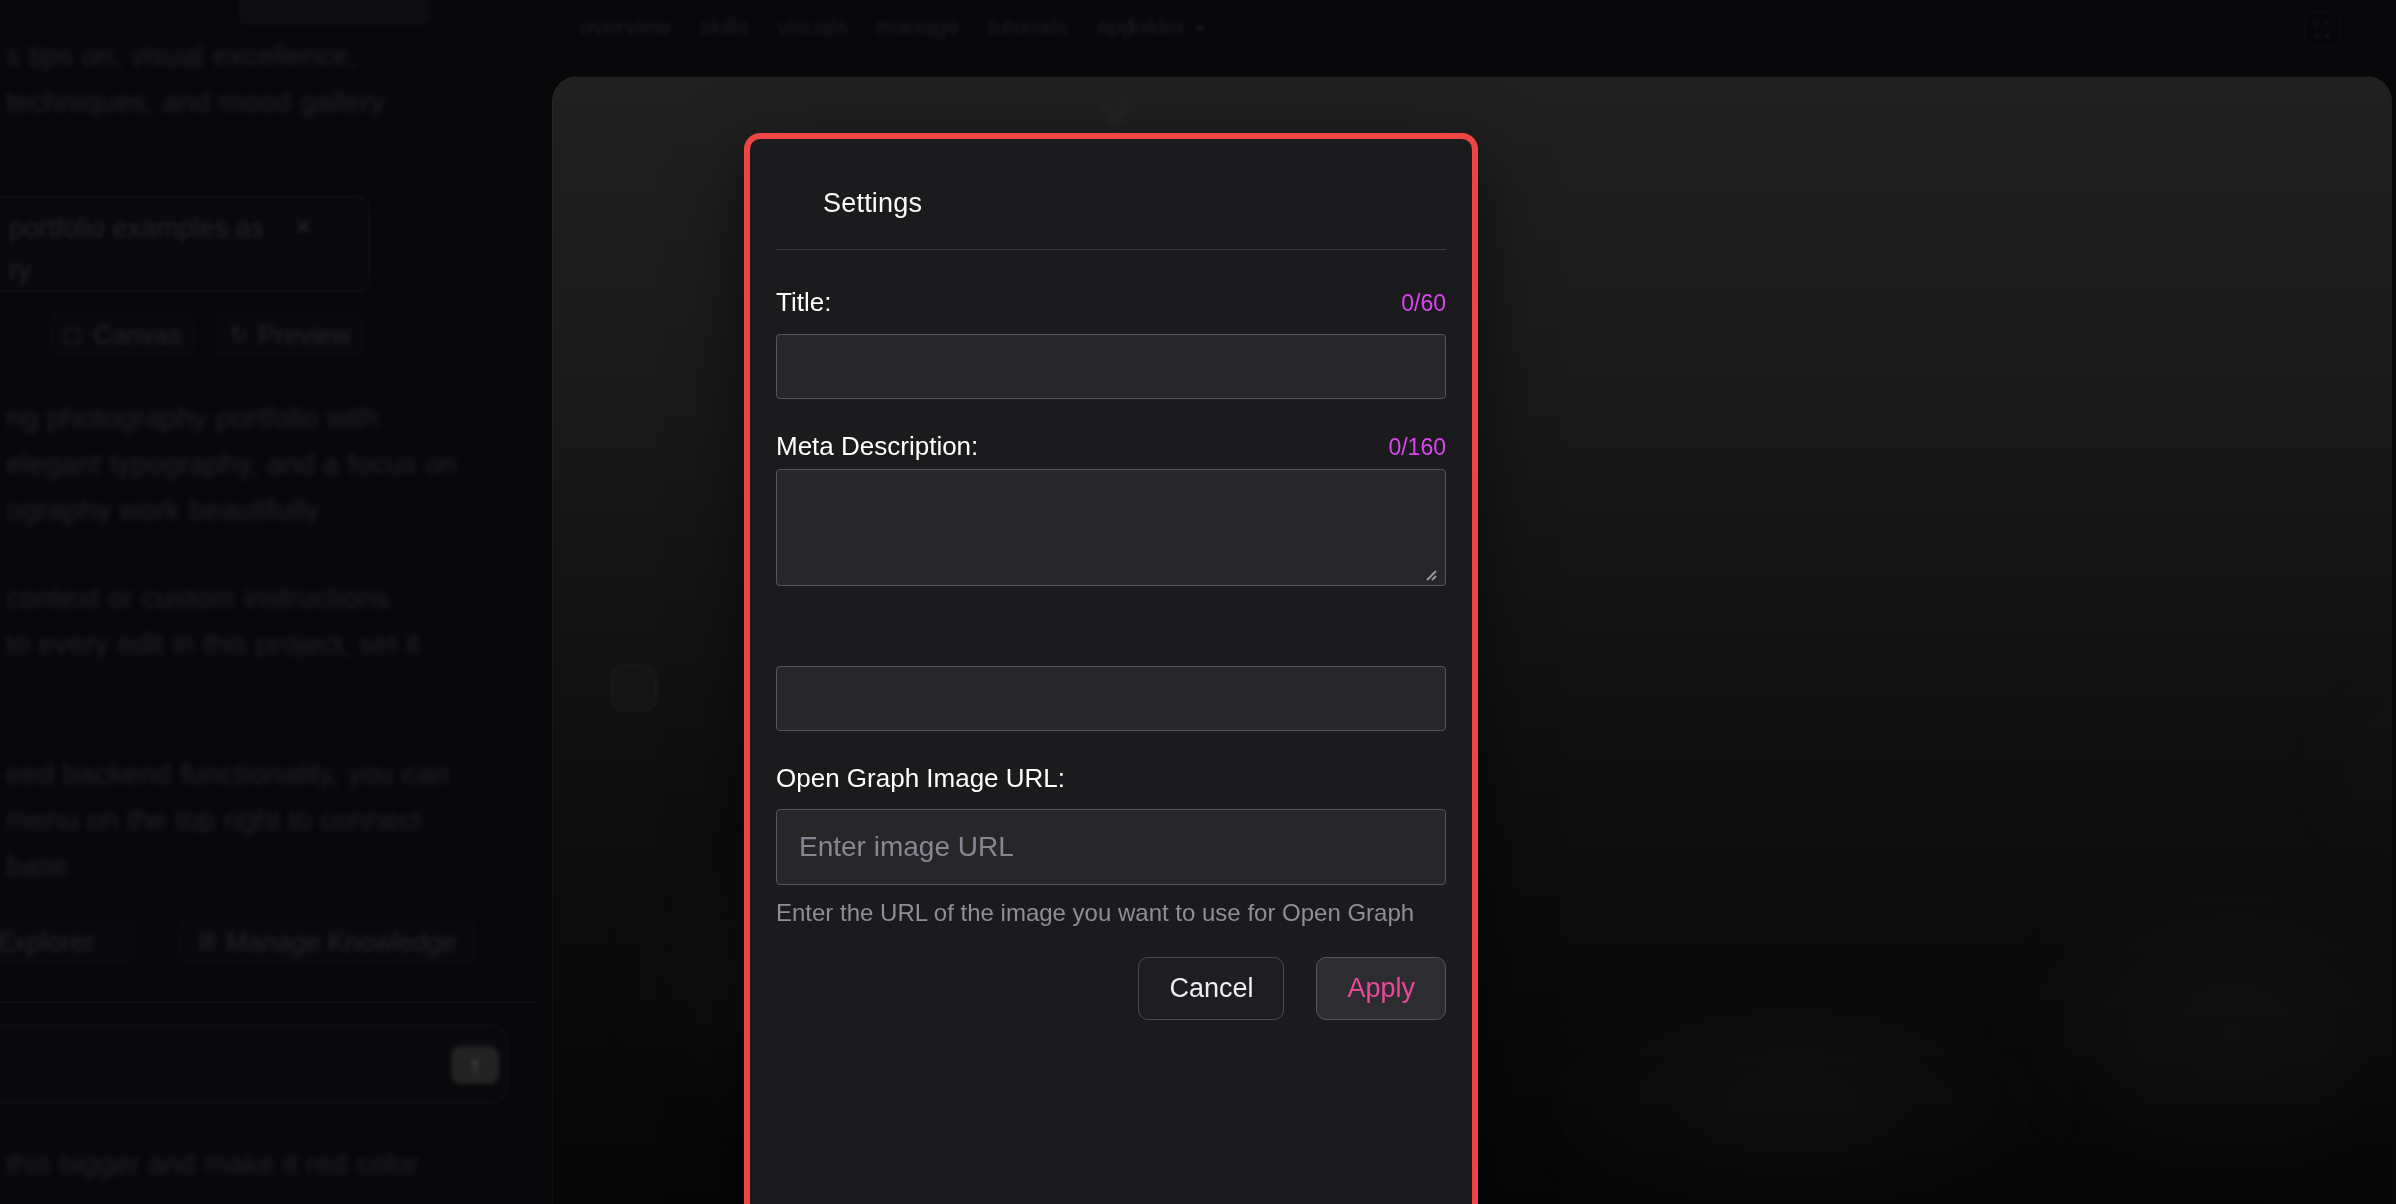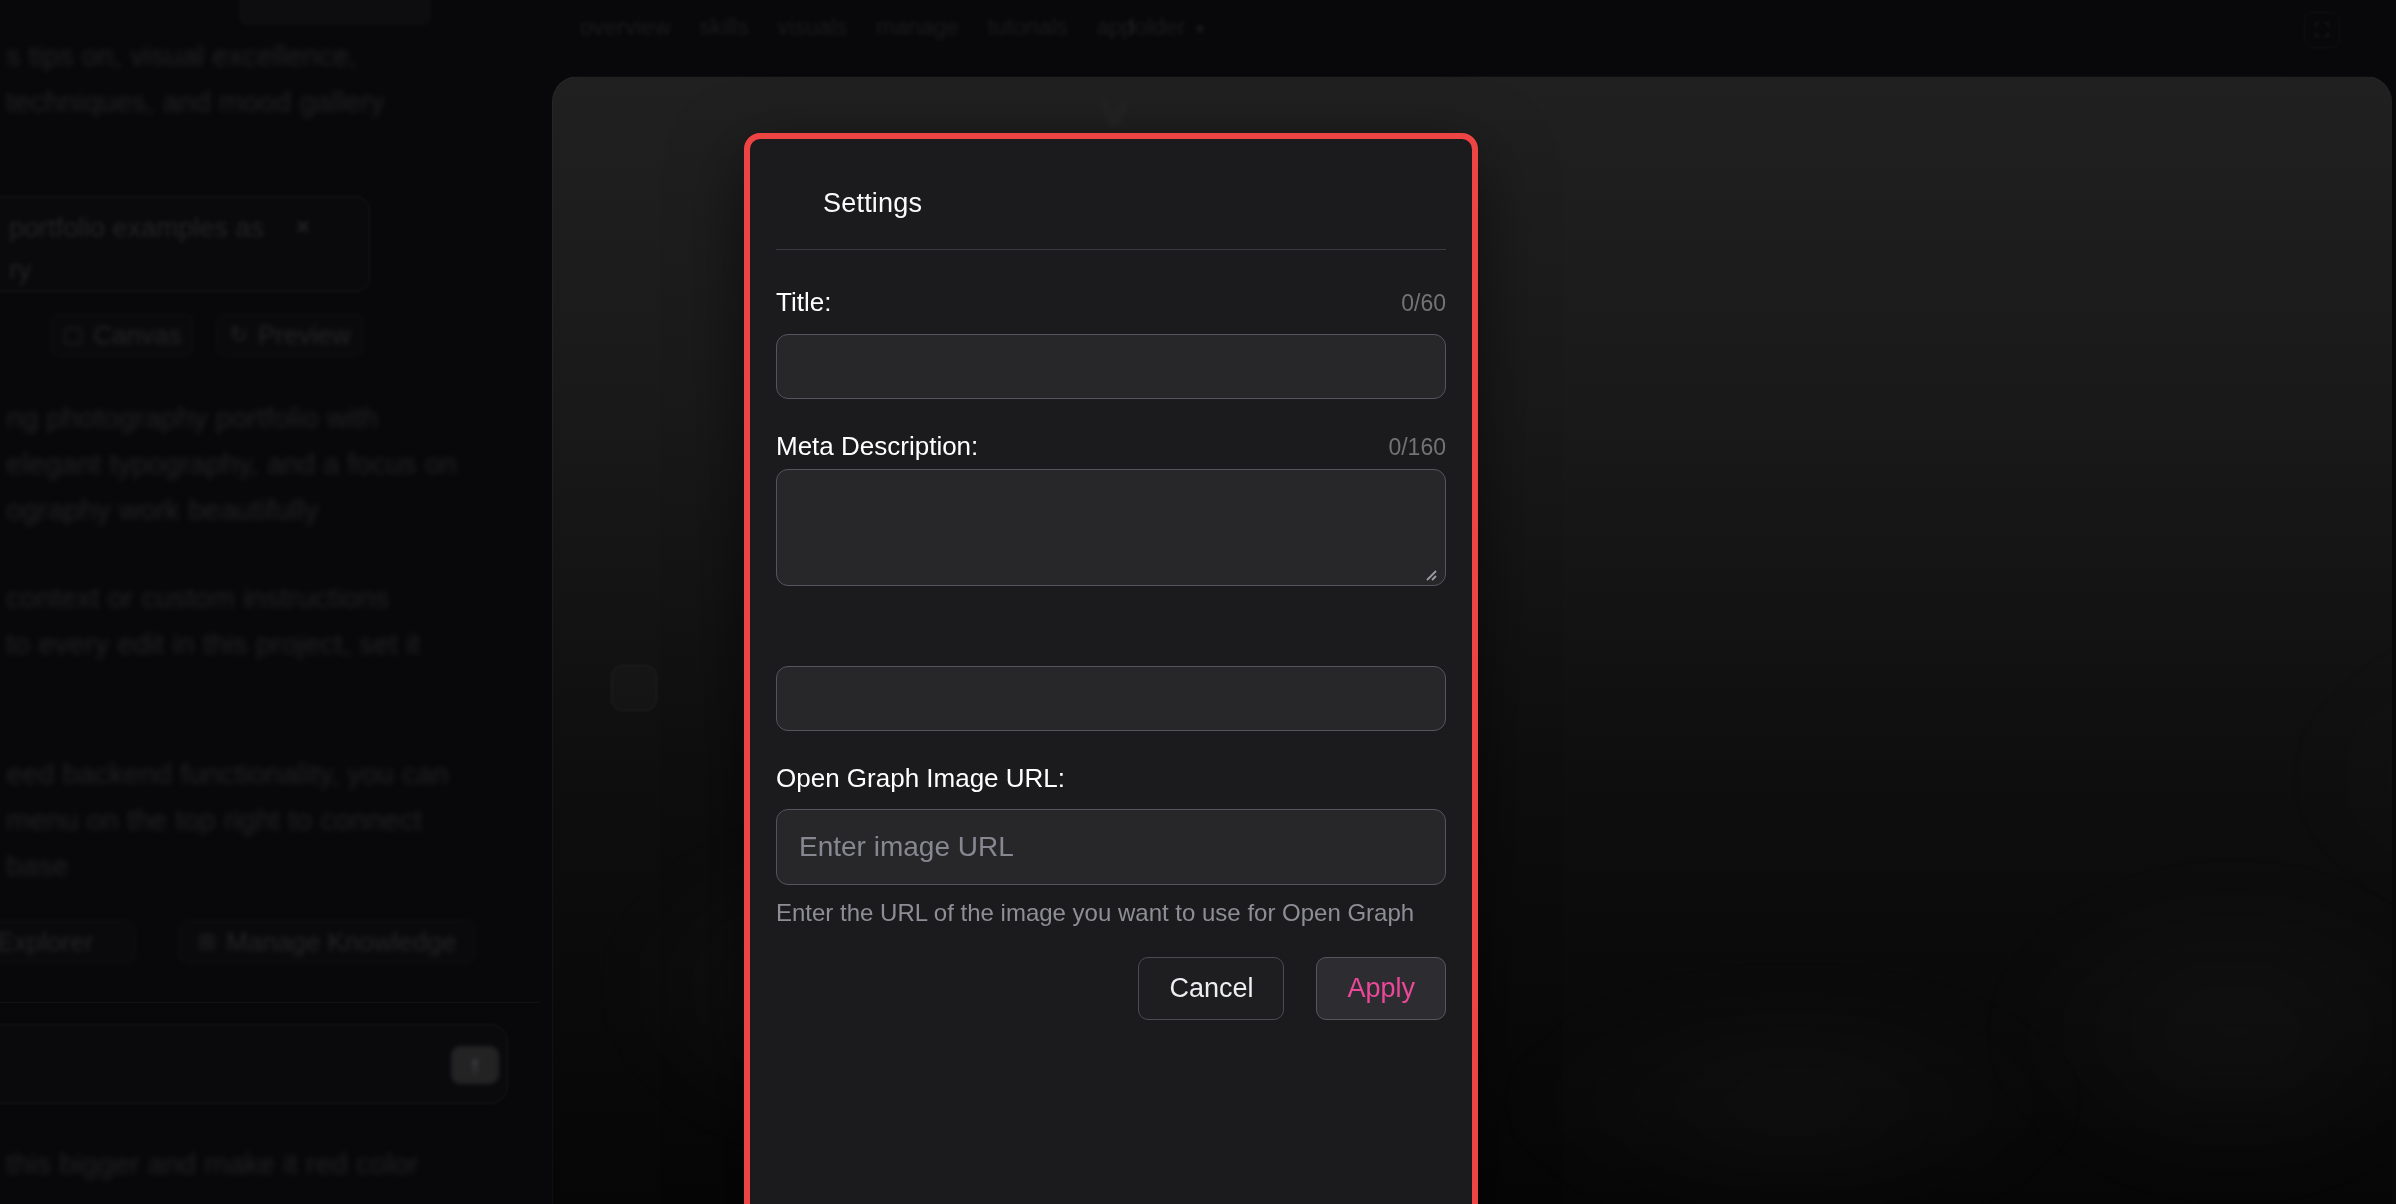--- a/index.html
+++ b/index.html
@@ -82,25 +82,25 @@
   .modal { position:absolute; left:744px; top:133px; width:734px; height:1132px;
            background:#1b1b1d; border:6px solid #ef4444; border-radius:16px;
            box-shadow:0 24px 70px rgba(0,0,0,0.55); }
   .m-title { position:absolute; left:73px; top:49px; font-size:27px; font-weight:500;
              color:#fafafa; letter-spacing:0.2px; }
   .m-divider { position:absolute; left:26px; right:26px; top:110px; height:1px; background:#3a3a40; }
 
   .frow { position:absolute; left:26px; right:26px; display:flex;
           justify-content:space-between; align-items:baseline; }
   .frow label { font-size:26px; color:#ffffff; }
-  .frow .counter { font-size:23px; color:#737373; }
+  .frow .counter { font-size:23px; color:#d946ef; }
   .r1 { top:148px; } .r2 { top:292px; } .r3 { top:484px; } .r4 { top:624px; }
 
   .inp { position:absolute; left:26px; right:26px; width:calc(100% - 52px);
-         background:#27272a; border:1.5px solid #55555d; border-radius:12px;
+         background:#27272a; border:1.5px solid #55555d; border-radius:4px;
          color:#84cc16; font-family:"Liberation Sans", sans-serif; font-size:28px;
          padding:0 22px; outline:none; }
   .i1 { top:195px; height:65px; }
   .ta { top:330px; height:117px; resize:none; padding-top:14px; }
   .i2 { top:527px; height:65px; }
   .i3 { top:670px; height:76px; }
   .i3::placeholder { color:#878792; opacity:1; }
 
   .resize-handle { position:absolute; right:34px; top:425px; width:18px; height:18px; }
 

